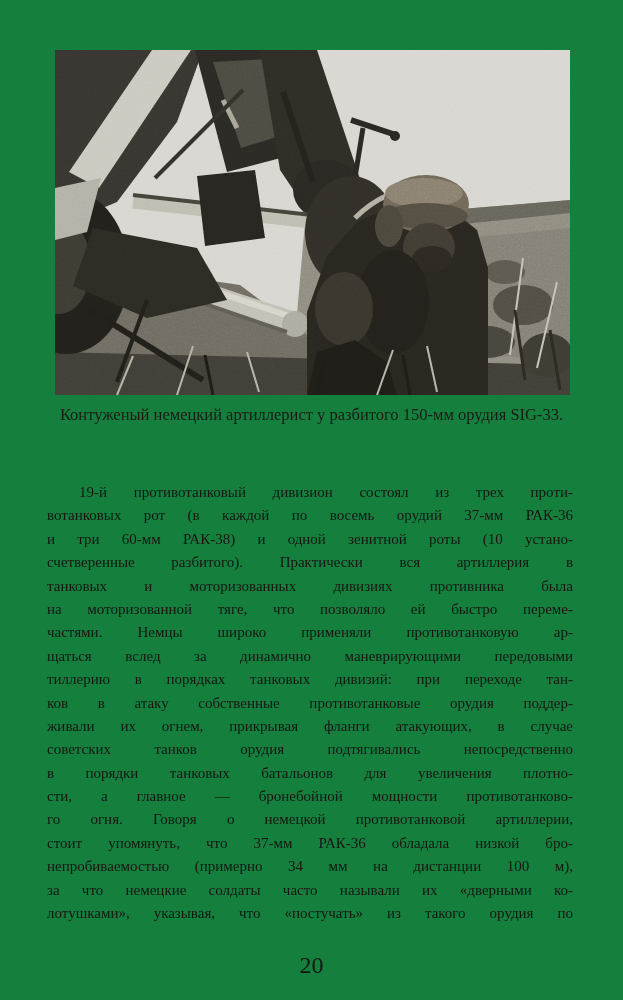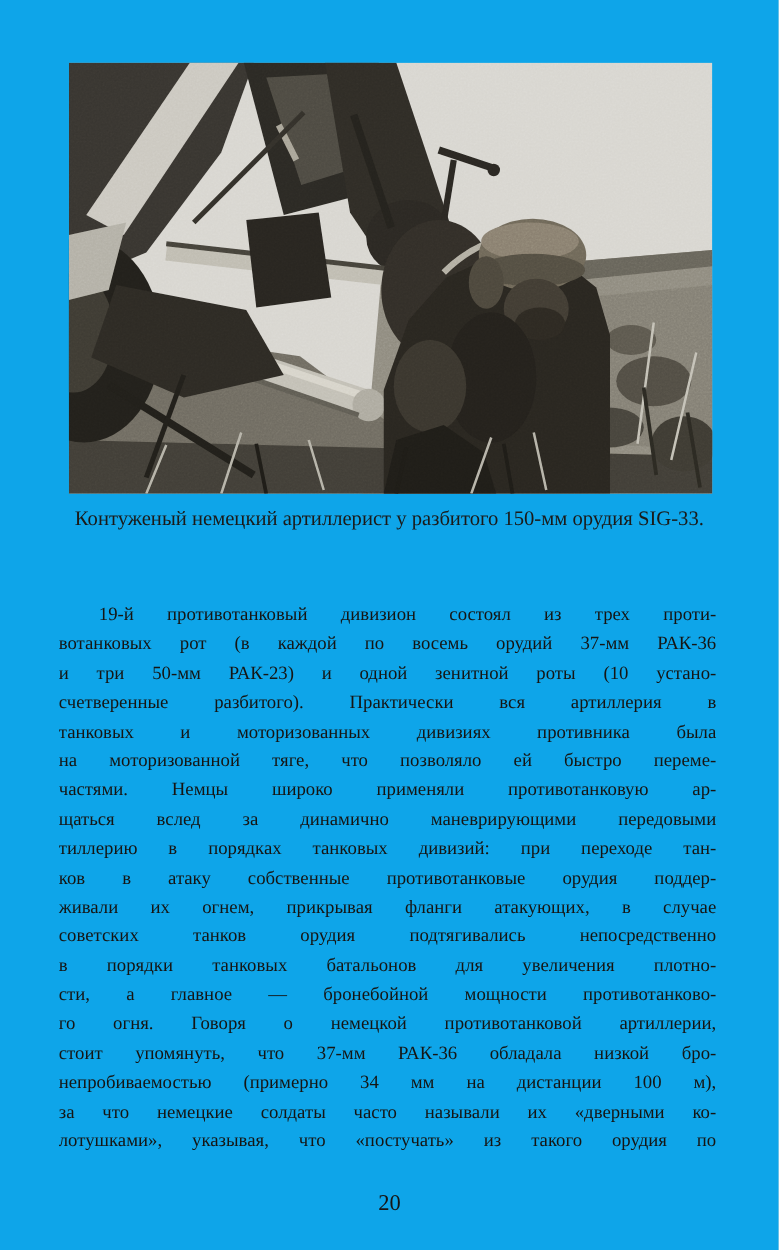--- a/index.html
+++ b/index.html
@@ -1,21 +1,21 @@
 <!DOCTYPE html>
 <html><head>
 <meta charset="utf-8">
 <style>
   html, body { margin: 0; padding: 0; background: #e8e8e8; }
   .page {
     position: relative;
     width: 623px;
     height: 1000px;
     margin: 0 auto;
-    background: #0ea5e9;
+    background: #15803d;
     font-family: "Liberation Serif", "DejaVu Serif", serif;
     color: #151413;
     overflow: hidden;
   }
   .photo-wrap {
     position: absolute;
     left: 55px;
     top: 50px;
     width: 515px;
     height: 345px;
@@ -50,21 +50,21 @@
     overflow: hidden;
     word-spacing: 1px;
   }
   .body-line.indent { padding-left: 32px; }
   .page-number {
     position: absolute;
     left: 47px;
     top: 952px;
     width: 529px;
     text-align: center;
-    font-size: 18px;
+    font-size: 24px;
     color: #161513;
   }
 </style>
 </head>
 <body>
 
 <div class="page">
 
   <figure class="photo-wrap">
     <svg viewBox="0 0 515 345" preserveAspectRatio="none" xmlns="http://www.w3.org/2000/svg">
@@ -138,21 +138,21 @@
 
       <rect x="0" y="0" width="515" height="345" filter="url(#grain)" opacity="0.5" style="mix-blend-mode:overlay"></rect>
     </svg>
   </figure>
 
   <div class="caption">Контуженый немецкий артиллерист у разбитого 150-мм орудия SIG-33.</div>
 
   <div class="body-text">
       <div class="body-line indent">19-й противотанковый дивизион состоял из трех проти-</div>
       <div class="body-line">вотанковых рот (в каждой по восемь орудий 37-мм РАК-36</div>
-      <div class="body-line">и три 50-мм РАК-23) и одной зенитной роты (10 устано-</div>
+      <div class="body-line">и три 60-мм РАК-38) и одной зенитной роты (10 устано-</div>
       <div class="body-line">счетверенные разбитого). Практически вся артиллерия в</div>
       <div class="body-line">танковых и моторизованных дивизиях противника была</div>
       <div class="body-line">на моторизованной тяге, что позволяло ей быстро переме-</div>
       <div class="body-line">частями. Немцы широко применяли противотанковую ар-</div>
       <div class="body-line">щаться вслед за динамично маневрирующими передовыми</div>
       <div class="body-line">тиллерию в порядках танковых дивизий: при переходе тан-</div>
       <div class="body-line">ков в атаку собственные противотанковые орудия поддер-</div>
       <div class="body-line">живали их огнем, прикрывая фланги атакующих, в случае</div>
       <div class="body-line">советских танков орудия подтягивались непосредственно</div>
       <div class="body-line">в порядки танковых батальонов для увеличения плотно-</div>

